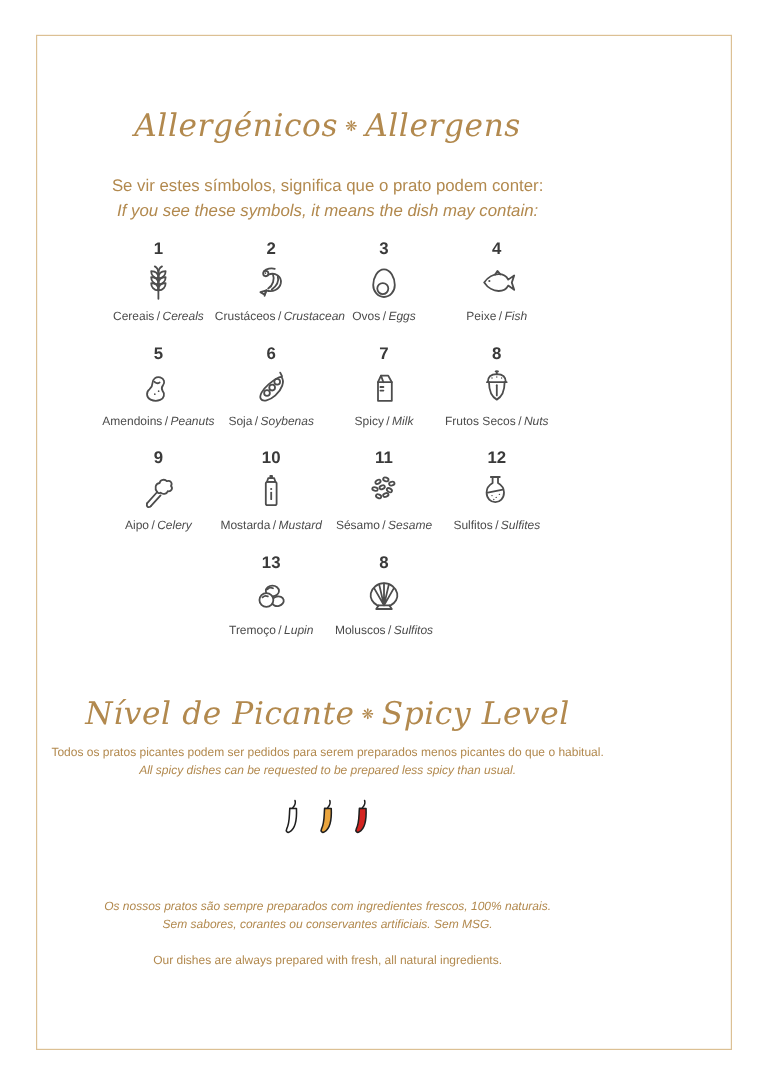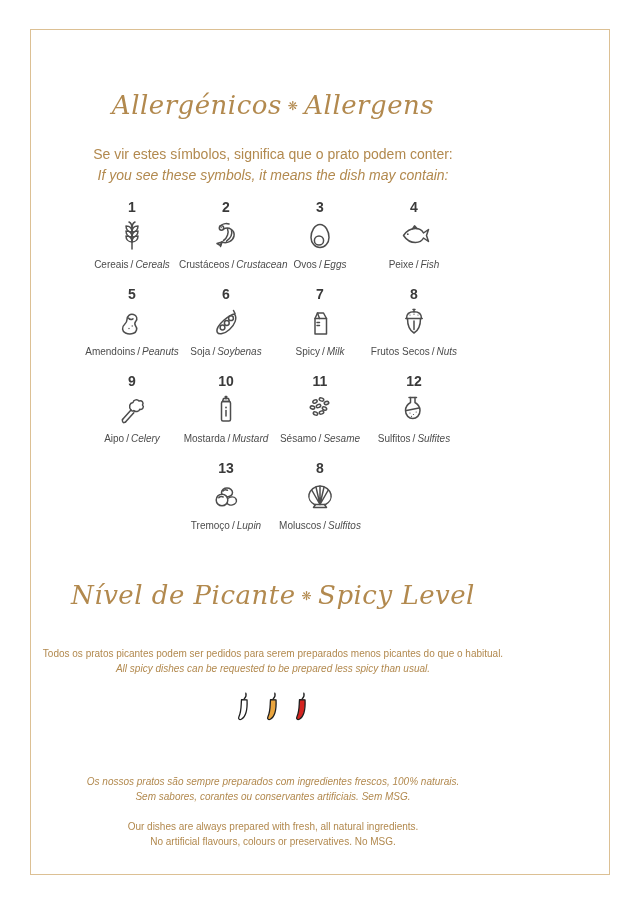--- a/index.html
+++ b/index.html
@@ -65,21 +65,21 @@
   .icon-box svg .f { fill: #4d4d4d; stroke: none; }
   .icon-box svg .w { fill: #ffffff; }
   .cell .lbl {
     display: block; margin-top: 3px;
     font-size: 10px; color: #4c4c4c;
     white-space: nowrap; line-height: 12px;
   }
   .lbl .sep { padding: 0 2px; }
 
   .spicy-title { margin-top: 50px; }
-  .spicy-note { margin-top: 38px; }
+  .spicy-note { margin-top: 12px; }
   .peppers { margin-top: 14px; display: flex; justify-content: center; gap: 5px; }
   .peppers svg { stroke: #1f1f1f; stroke-width: 1.4; stroke-linecap: round; stroke-linejoin: round; }
 
   .footer-1 { margin-top: 50px; font-style: italic; }
   .footer-2 { margin-top: 15px; }
 </style>
 </head>
 <body>
 
 <div class="frame"></div>
@@ -338,16 +338,15 @@
     </svg>
   </div>
 
   <div class="gold-note footer-1">
     <div>Os nossos pratos são sempre preparados com ingredientes frescos, 100% naturais.</div>
     <div>Sem sabores, corantes ou conservantes artificiais. Sem MSG.</div>
   </div>
 
   <div class="gold-note footer-2">
     <div>Our dishes are always prepared with fresh, all natural ingredients.</div>
-    <div>No artificial flavours, colours or preservatives. No MSG.</div>
   </div>
 
 </div>
 
 </body></html>

